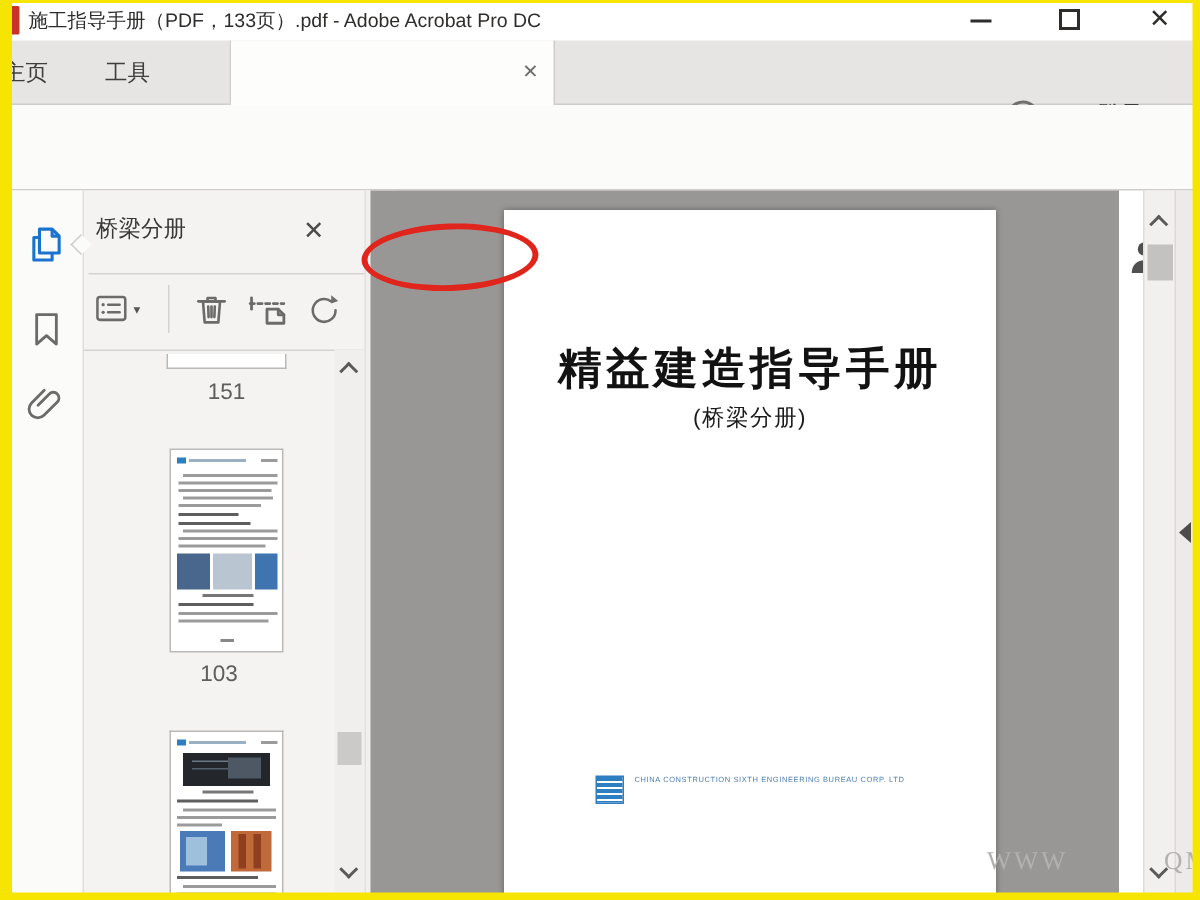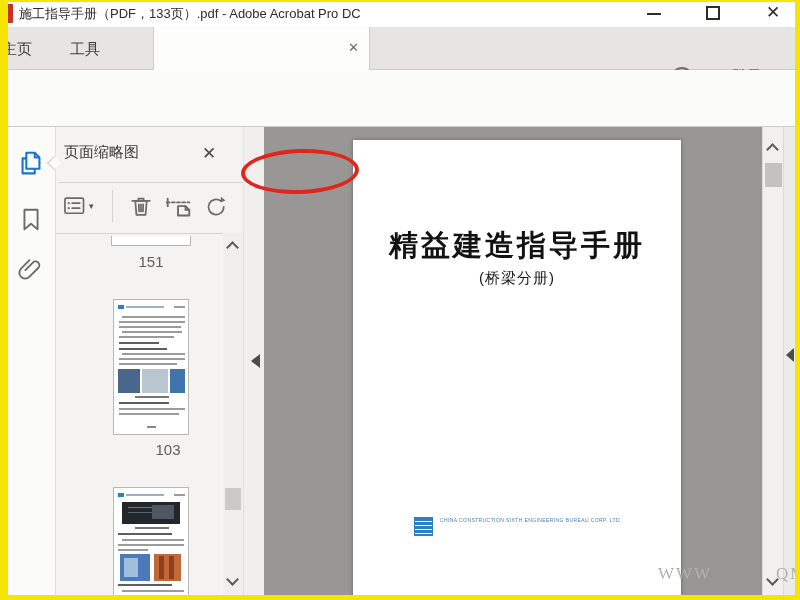--- a/index.html
+++ b/index.html
@@ -64,38 +64,38 @@
   .ptool { position:absolute; top:66px; cursor:pointer; }
   #p-vline { position:absolute; left:56px; top:63px; width:1px; height:32px; background:#d4d3d1; }
   #p-caret { position:absolute; left:33px; top:74px; font-size:9px; color:#555; }
 
   .thumb { position:absolute; background:#fff; border:1px solid #b9b8b6; cursor:pointer; }
   #thumb-102 { left:55px; top:109px; width:80px; height:10px; border-top:none; }
   #thumb-103 { left:57px; top:172px; width:76px; height:136px; }
   #thumb-104 { left:57px; top:360px; width:76px; height:113px; border-bottom:none; }
   .thumb-label { position:absolute; width:80px; text-align:center; font-size:15px; color:#5f5e5c; }
   #label-102 { left:55px; top:126px; }
-  #label-103 { left:72px; top:314px; }
+  #label-103 { left:50px; top:314px; }
 
   .tl { position:absolute; height:2px; background:#9b9b9b; }
   .tlb { position:absolute; height:2px; background:#5e5e5e; }
   .timg { position:absolute; }
 
   
   #p-scroll { position:absolute; left:167px; top:106px; width:20px; height:367px; background:#f0efee; }
   #p-thumbbar { position:absolute; left:2px; top:255px; width:16px; height:22px; background:#cbcac8; cursor:pointer; }
   #collapse-strip { position:absolute; left:187px; top:0px; width:21px; height:473px; background:#f0efee; border-left:1px solid #e2e1df; }
   #panel-collapse { position:absolute; left:7px; top:227px; width:0; height:0; border-right:9px solid #4d4c4b; border-top:7px solid transparent; border-bottom:7px solid transparent; cursor:pointer; }
 
   .chev { position:absolute; width:9px; height:9px; border-left:2px solid #5a5958; border-right:none; border-top:2px solid #5a5958; cursor:pointer; }
   .chev-up { transform:rotate(45deg); }
   .chev-down { transform:rotate(225deg); }
 
   
-  #docarea { position:absolute; left:264px; top:127px; width:499px; height:473px; background:#999795; }
+  #docarea { position:absolute; left:247px; top:127px; width:499px; height:473px; background:#999795; }
   #pdf-page { position:absolute; left:89px; top:13px; width:328px; height:460px; background:#fff; box-shadow:0 0 4px rgba(0,0,0,.35); }
   #pdf-title { position:absolute; left:0; top:86px; width:328px; text-align:center; font-size:29px; font-weight:bold; color:#121212; letter-spacing:3px; }
   #pdf-subtitle { position:absolute; left:0; top:129px; width:328px; text-align:center; font-size:15px; color:#1b1b1b; letter-spacing:1px; }
   #logo-row { position:absolute; left:0; top:376px; width:328px; display:flex; justify-content:center; align-items:flex-start; gap:7px; }
   #cscec-logo { width:19px; height:19px; background:repeating-linear-gradient(180deg,#2e7ec2 0 3px,#ffffff 3px 4px); border:1px solid #2e7ec2; margin-top:1px; }
   #company-cn { font-size:14px; font-weight:bold; color:#28364f; letter-spacing:1.5px; white-space:nowrap; }
   #company-en { font-size:5px; color:#4c7fae; letter-spacing:.4px; white-space:nowrap; margin-top:1px; }
   #pdf-date { position:absolute; left:0; top:406px; width:328px; text-align:center; font-size:13px; color:#2a2a2a; letter-spacing:3px; }
 
   
@@ -231,21 +231,21 @@
     </span>
     <span class="strip-btn" style="top:130px;">
       <svg class="ic" viewBox="0 0 32 32" width="30" height="30" stroke-width="2.2">
         <path d="M10 14 l8-8 a4 4 0 0 1 5.7 5.7 l-9.5 9.5 a6.2 6.2 0 0 1-8.8-8.8 l9-9"></path>
       </svg>
     </span>
   </div>
   <div id="strip-notch"></div>
 
   <div id="panel">
-    <div id="panel-title">页面缩略图</div>
+    <div id="panel-title">桥梁分册</div>
     <div id="panel-close">✕</div>
     <div class="pdiv" id="pdiv1"></div>
 
     <span class="ptool" style="left:6px;">
       <svg class="ic" viewBox="0 0 32 32" width="27" height="27">
         <rect x="3.5" y="6" width="22" height="18" rx="2"></rect>
         <circle cx="8" cy="12" r="1.3" fill="#6b6b6b" stroke="none"></circle>
           <line x1="12" y1="12" x2="21" y2="12"></line>
         <circle cx="8" cy="18" r="1.3" fill="#6b6b6b" stroke="none"></circle>
           <line x1="12" y1="18" x2="21" y2="18"></line>

